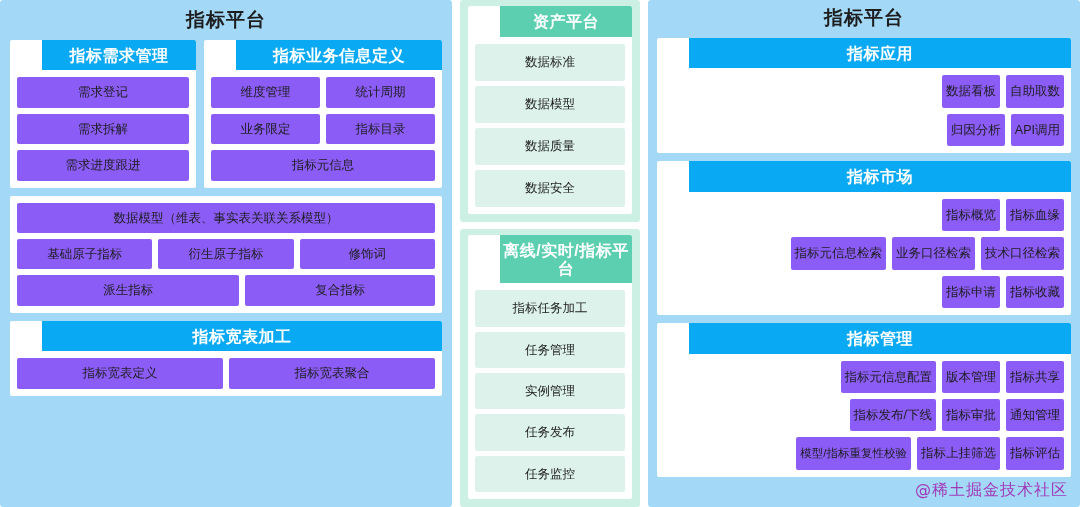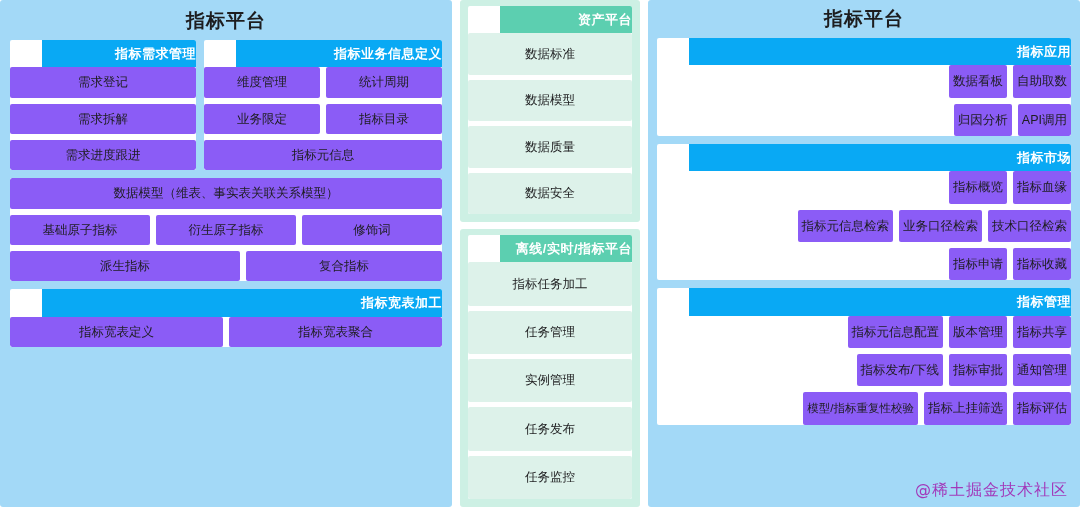--- a/index.html
+++ b/index.html
@@ -34,44 +34,46 @@
   .panel.blue{background:#a3d9f7;}
   .panel.green{background:#cdf0e4;}
   .panel-title{
     text-align:center;
     font-size:19px;
     font-weight:700;
     color:#1d1d1f;
     letter-spacing:1px;
     padding:5px 0 8px 0;
     line-height:1.1;
+    font-family:Liberation Mono, monospace;
   }
 
   
   .card{
     background:#ffffff;
     border-radius:2px;
     display:flex;flex-direction:column;
     overflow:hidden;
     margin-bottom:8px;
   }
   .card:last-child{margin-bottom:0;}
   .card-head{
-    text-align:right;
+    text-align:center;
     color:#ffffff;
-    font-size:13px;
+    font-size:16px;
     font-weight:700;
     letter-spacing:.5px;
     padding:7px 0 6px 0;
     line-height:1.1;
     margin-left:32px;
   }
   .card-head.blue{background:#09a9f4;}
   .card-head.green{background:#5ccfb0;}
   .card-body{
+    padding:7px;
     display:flex;flex-direction:column;
     gap:6px;
     flex:1;
   }
   .row{display:flex;gap:6px;}
 
   
   .cell{
     background:#8b5cf6;
     color:#1d1d1f;

